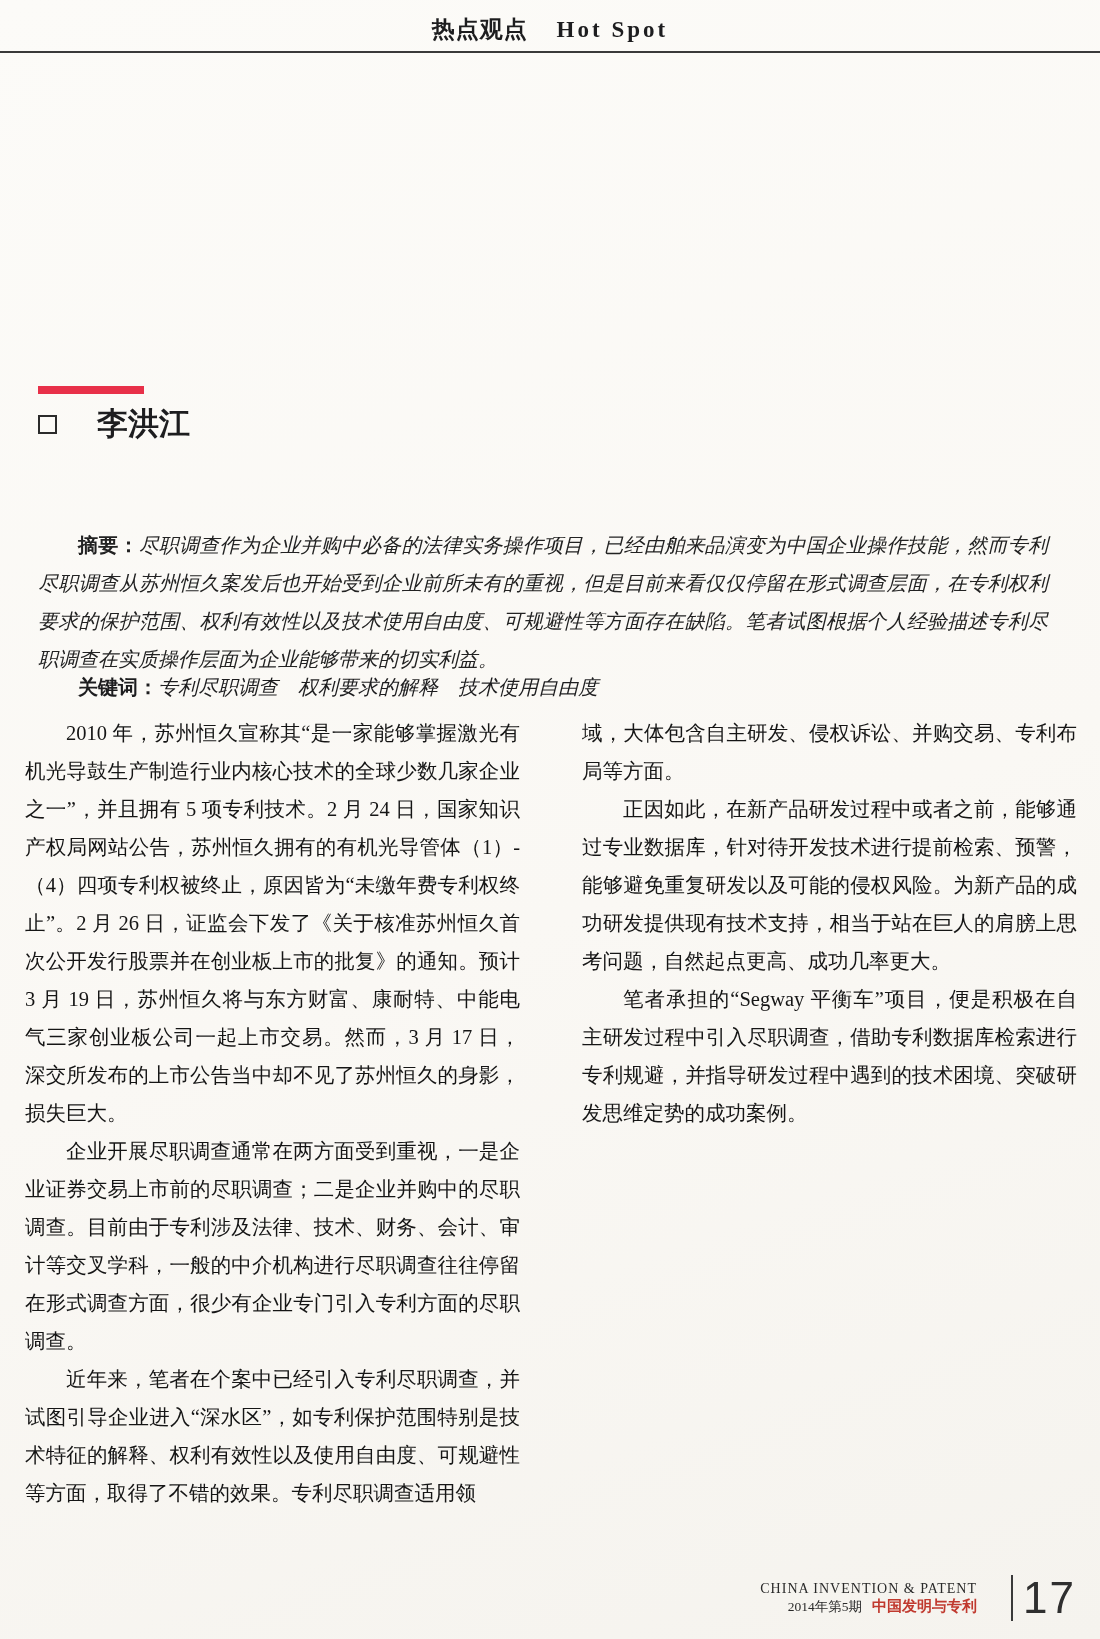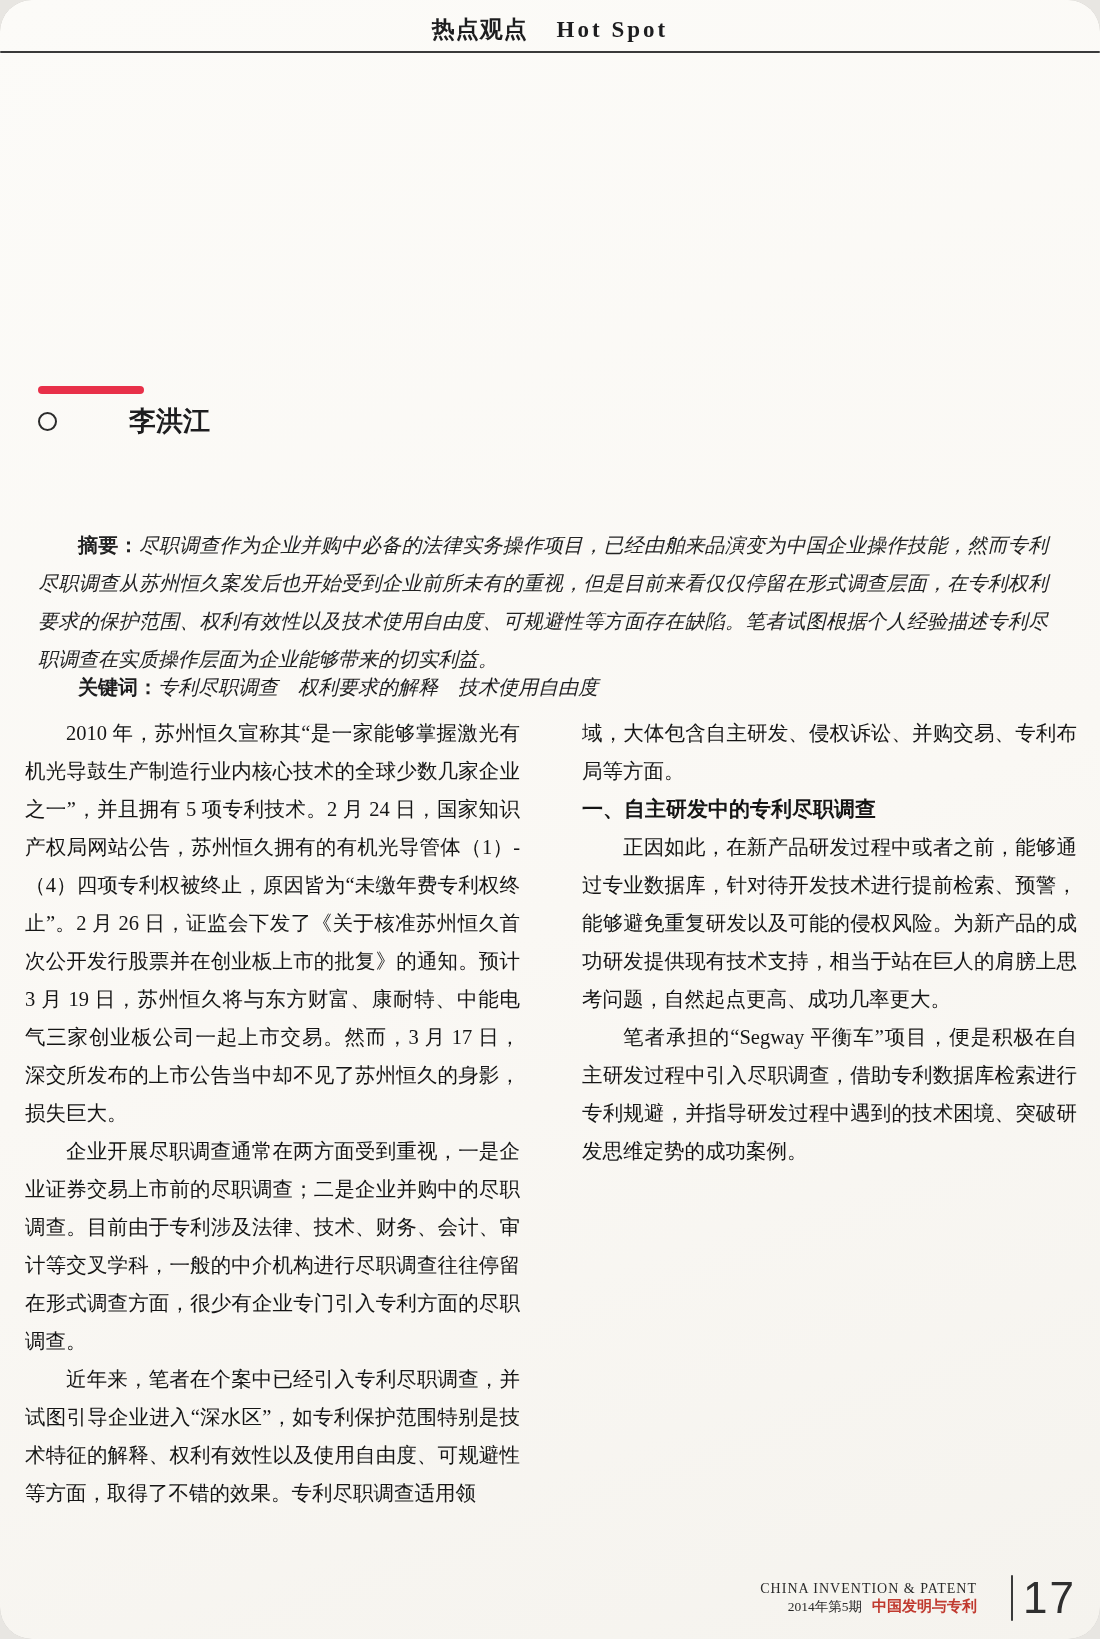--- a/index.html
+++ b/index.html
@@ -1,15 +1,15 @@
 <!DOCTYPE html>
 <html style="--accent-red: #e83049; --footer-red: #c0392e; --ink: #1d1d1f;"><head>
 <meta charset="utf-8">
 <style>
-  * { margin: 0; padding: 0; box-sizing: border-box; border-radius: 32px; }
+  * { margin: 0; padding: 0; box-sizing: border-box; }
   html, body { background: #e8e6e2; }
   body { font-family: "Liberation Serif", "DejaVu Serif", serif; color: var(--ink, #1d1d1f); }
 
   .page {
     position: relative;
     width: 1100px;
     height: 1639px;
     margin: 0 auto;
     background: linear-gradient(160deg, #fcfbf8 0%, #faf8f4 55%, #f5f3ee 100%);
     overflow: hidden;
@@ -46,23 +46,22 @@
 
   
   .byline { position: absolute; top: 386px; left: 38px; }
   .red-bar {
     width: 106px; height: 8px;
     background: var(--accent-red, #e83049);
     margin-bottom: 9px;
   }
   .author-row {
     display: flex; align-items: center;
-    font-size: 27px; font-weight: bold;
+    font-size: 31px; font-weight: bold;
     font-family: Liberation Sans, sans-serif;
-    gap: 32px;
   }
   .author-square {
     display: inline-block;
     width: 19px; height: 19px;
     border: 2.5px solid #2b2b2b;
     margin-right: 40px;
   }
 
   
   .abstract {
@@ -180,21 +179,20 @@
   <div class="body-columns">
 
     <div class="col">
       <p>2010 年，苏州恒久宣称其“是一家能够掌握激光有机光导鼓生产制造行业内核心技术的全球少数几家企业之一”，并且拥有 5 项专利技术。2 月 24 日，国家知识产权局网站公告，苏州恒久拥有的有机光导管体（1）-（4）四项专利权被终止，原因皆为“未缴年费专利权终止”。2 月 26 日，证监会下发了《关于核准苏州恒久首次公开发行股票并在创业板上市的批复》的通知。预计 3 月 19 日，苏州恒久将与东方财富、康耐特、中能电气三家创业板公司一起上市交易。然而，3 月 17 日，深交所发布的上市公告当中却不见了苏州恒久的身影，损失巨大。</p>
       <p>企业开展尽职调查通常在两方面受到重视，一是企业证券交易上市前的尽职调查；二是企业并购中的尽职调查。目前由于专利涉及法律、技术、财务、会计、审计等交叉学科，一般的中介机构进行尽职调查往往停留在形式调查方面，很少有企业专门引入专利方面的尽职调查。</p>
       <p>近年来，笔者在个案中已经引入专利尽职调查，并试图引导企业进入“深水区”，如专利保护范围特别是技术特征的解释、权利有效性以及使用自由度、可规避性等方面，取得了不错的效果。专利尽职调查适用领</p>
     </div>
 
     <div class="col">
       <p class="no-indent">域，大体包含自主研发、侵权诉讼、并购交易、专利布局等方面。</p>
-      <p class="section-heading">一、自主研发中的专利尽职调查</p>
       <p>正因如此，在新产品研发过程中或者之前，能够通过专业数据库，针对待开发技术进行提前检索、预警，能够避免重复研发以及可能的侵权风险。为新产品的成功研发提供现有技术支持，相当于站在巨人的肩膀上思考问题，自然起点更高、成功几率更大。</p>
       <p>笔者承担的“Segway 平衡车”项目，便是积极在自主研发过程中引入尽职调查，借助专利数据库检索进行专利规避，并指导研发过程中遇到的技术困境、突破研发思维定势的成功案例。</p>
     </div>
 
   </div>
 
   <div class="footer">
     <div class="footer-meta">
       <div class="journal-en">CHINA INVENTION &amp; PATENT</div>
       <div class="issue-line">

